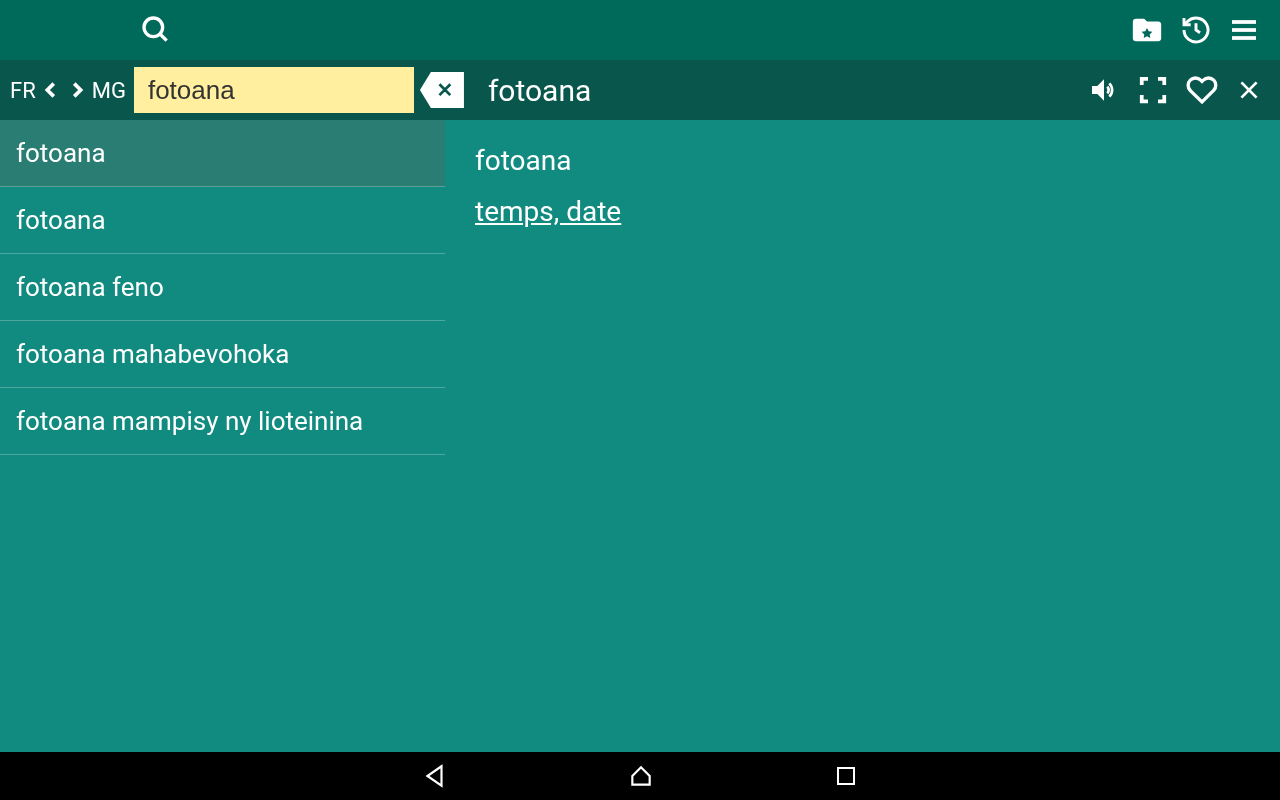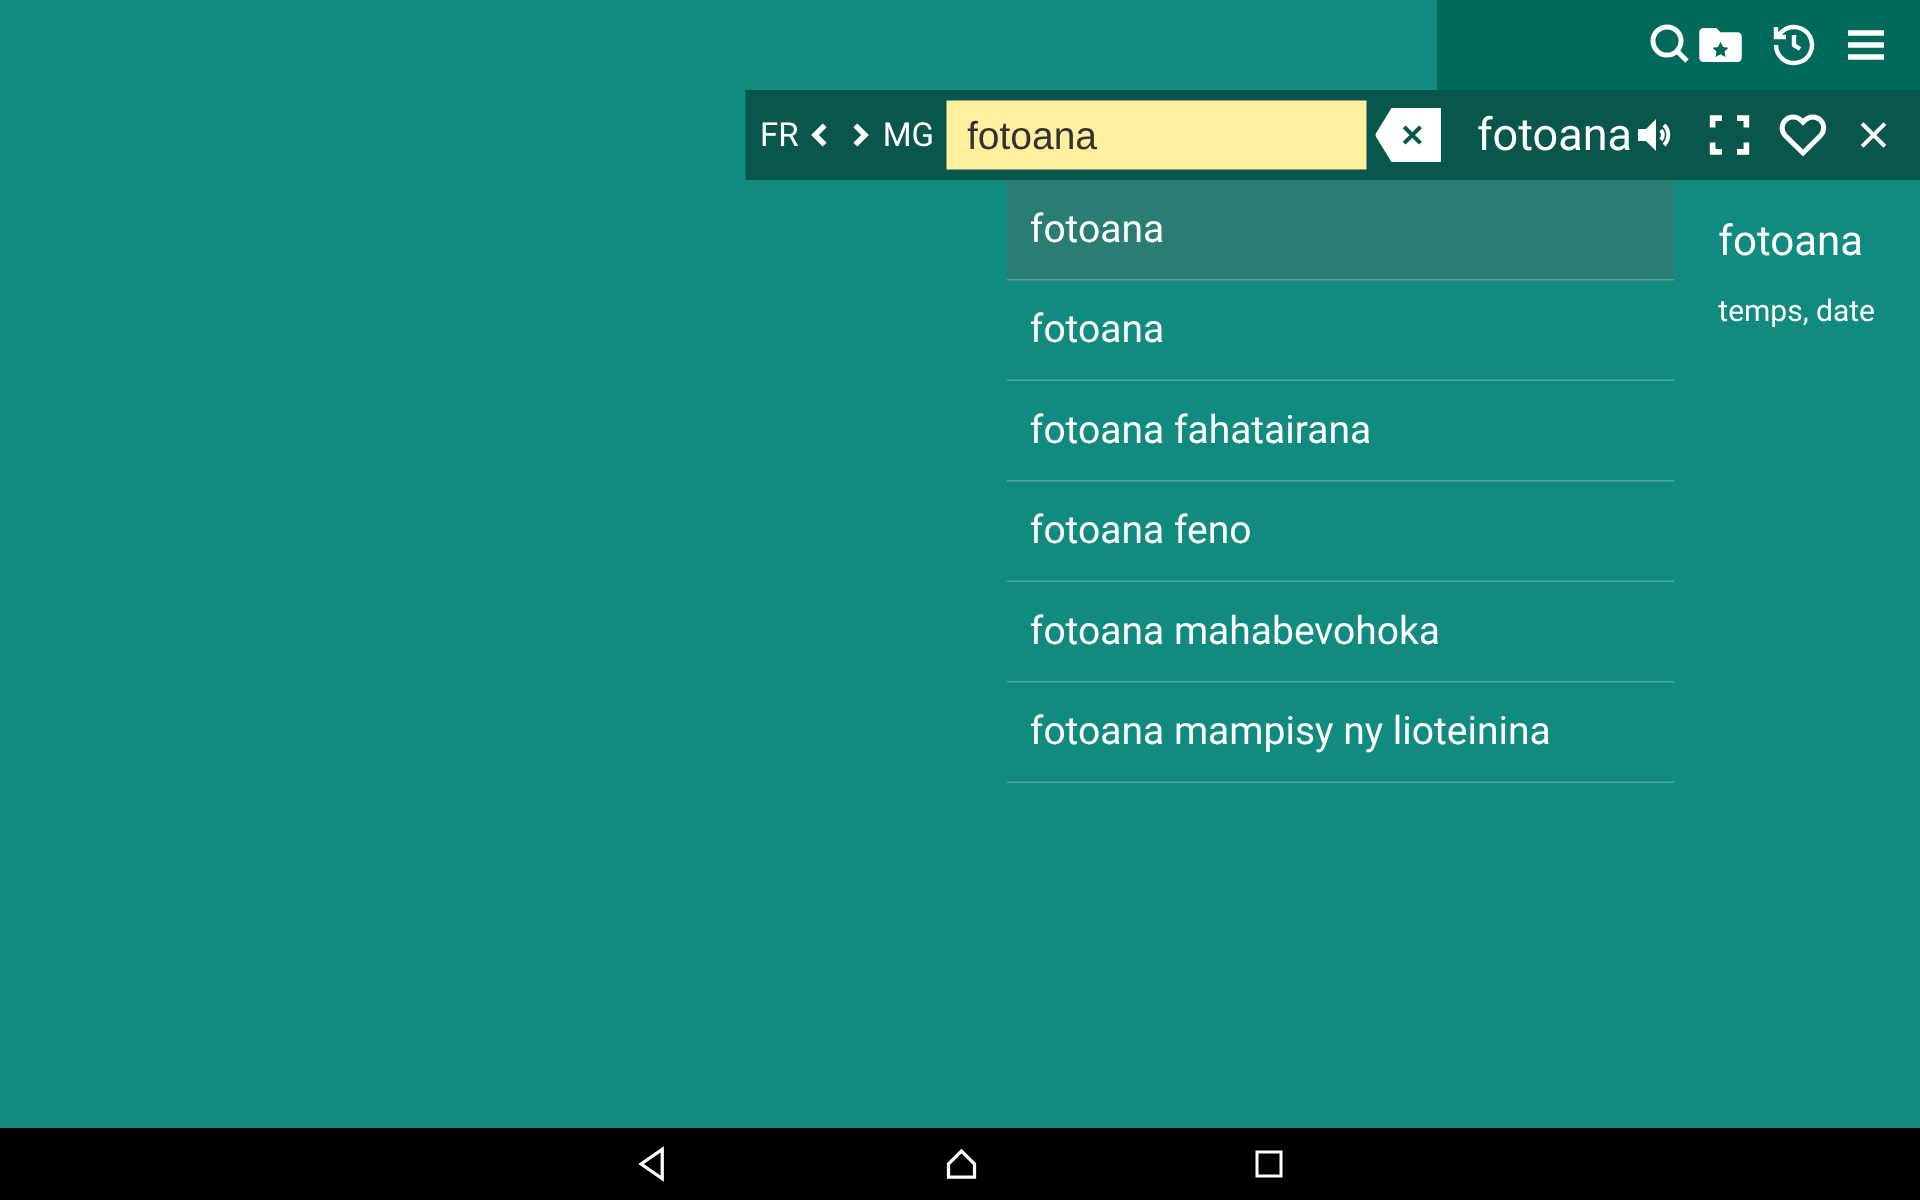--- a/index.html
+++ b/index.html
@@ -11,21 +11,20 @@
     overflow: hidden;
     display: flex;
     flex-direction: column;
   }
   .app {
     flex: 1;
     background: #118a7f;
     display: flex;
     flex-direction: column;
     position: relative;
-    align-items: flex-end;
   }
   .topbar {
     height: 60px;
     background: #006a5a;
     display: flex;
     align-items: center;
     padding: 0 20px;
     justify-content: space-between;
   }
   .topbar-left, .topbar-right {
@@ -117,21 +116,22 @@
   .detail {
     flex: 1;
     padding: 24px 30px;
     color: #fff;
   }
   .detail-word {
     font-size: 28px;
     margin-bottom: 18px;
   }
   .detail-def {
-    font-size: 20px;
+    font-size: 28px;
+    text-decoration: underline;
   }
   .navbar {
     height: 48px;
     background: #000;
     display: flex;
     align-items: center;
     justify-content: center;
     gap: 180px;
   }
   .navbar .icon { color: #fff; }
@@ -217,21 +217,20 @@
             <line x1="19" y1="5" x2="5" y2="19"></line>
           </svg>
       </span>
     </div>
   </div>
 
   <div class="content">
     <div class="sidebar" id="results-list">
         <div class="list-item selected">fotoana</div>
         <div class="list-item">fotoana</div>
-        <div class="list-item">fotoana fahatairana</div>
         <div class="list-item">fotoana feno</div>
         <div class="list-item">fotoana mahabevohoka</div>
         <div class="list-item">fotoana mampisy ny lioteinina</div>
       </div>
     <div class="detail">
       <div class="detail-word">fotoana</div>
       <div class="detail-def">temps, date</div>
     </div>
   </div>
 

